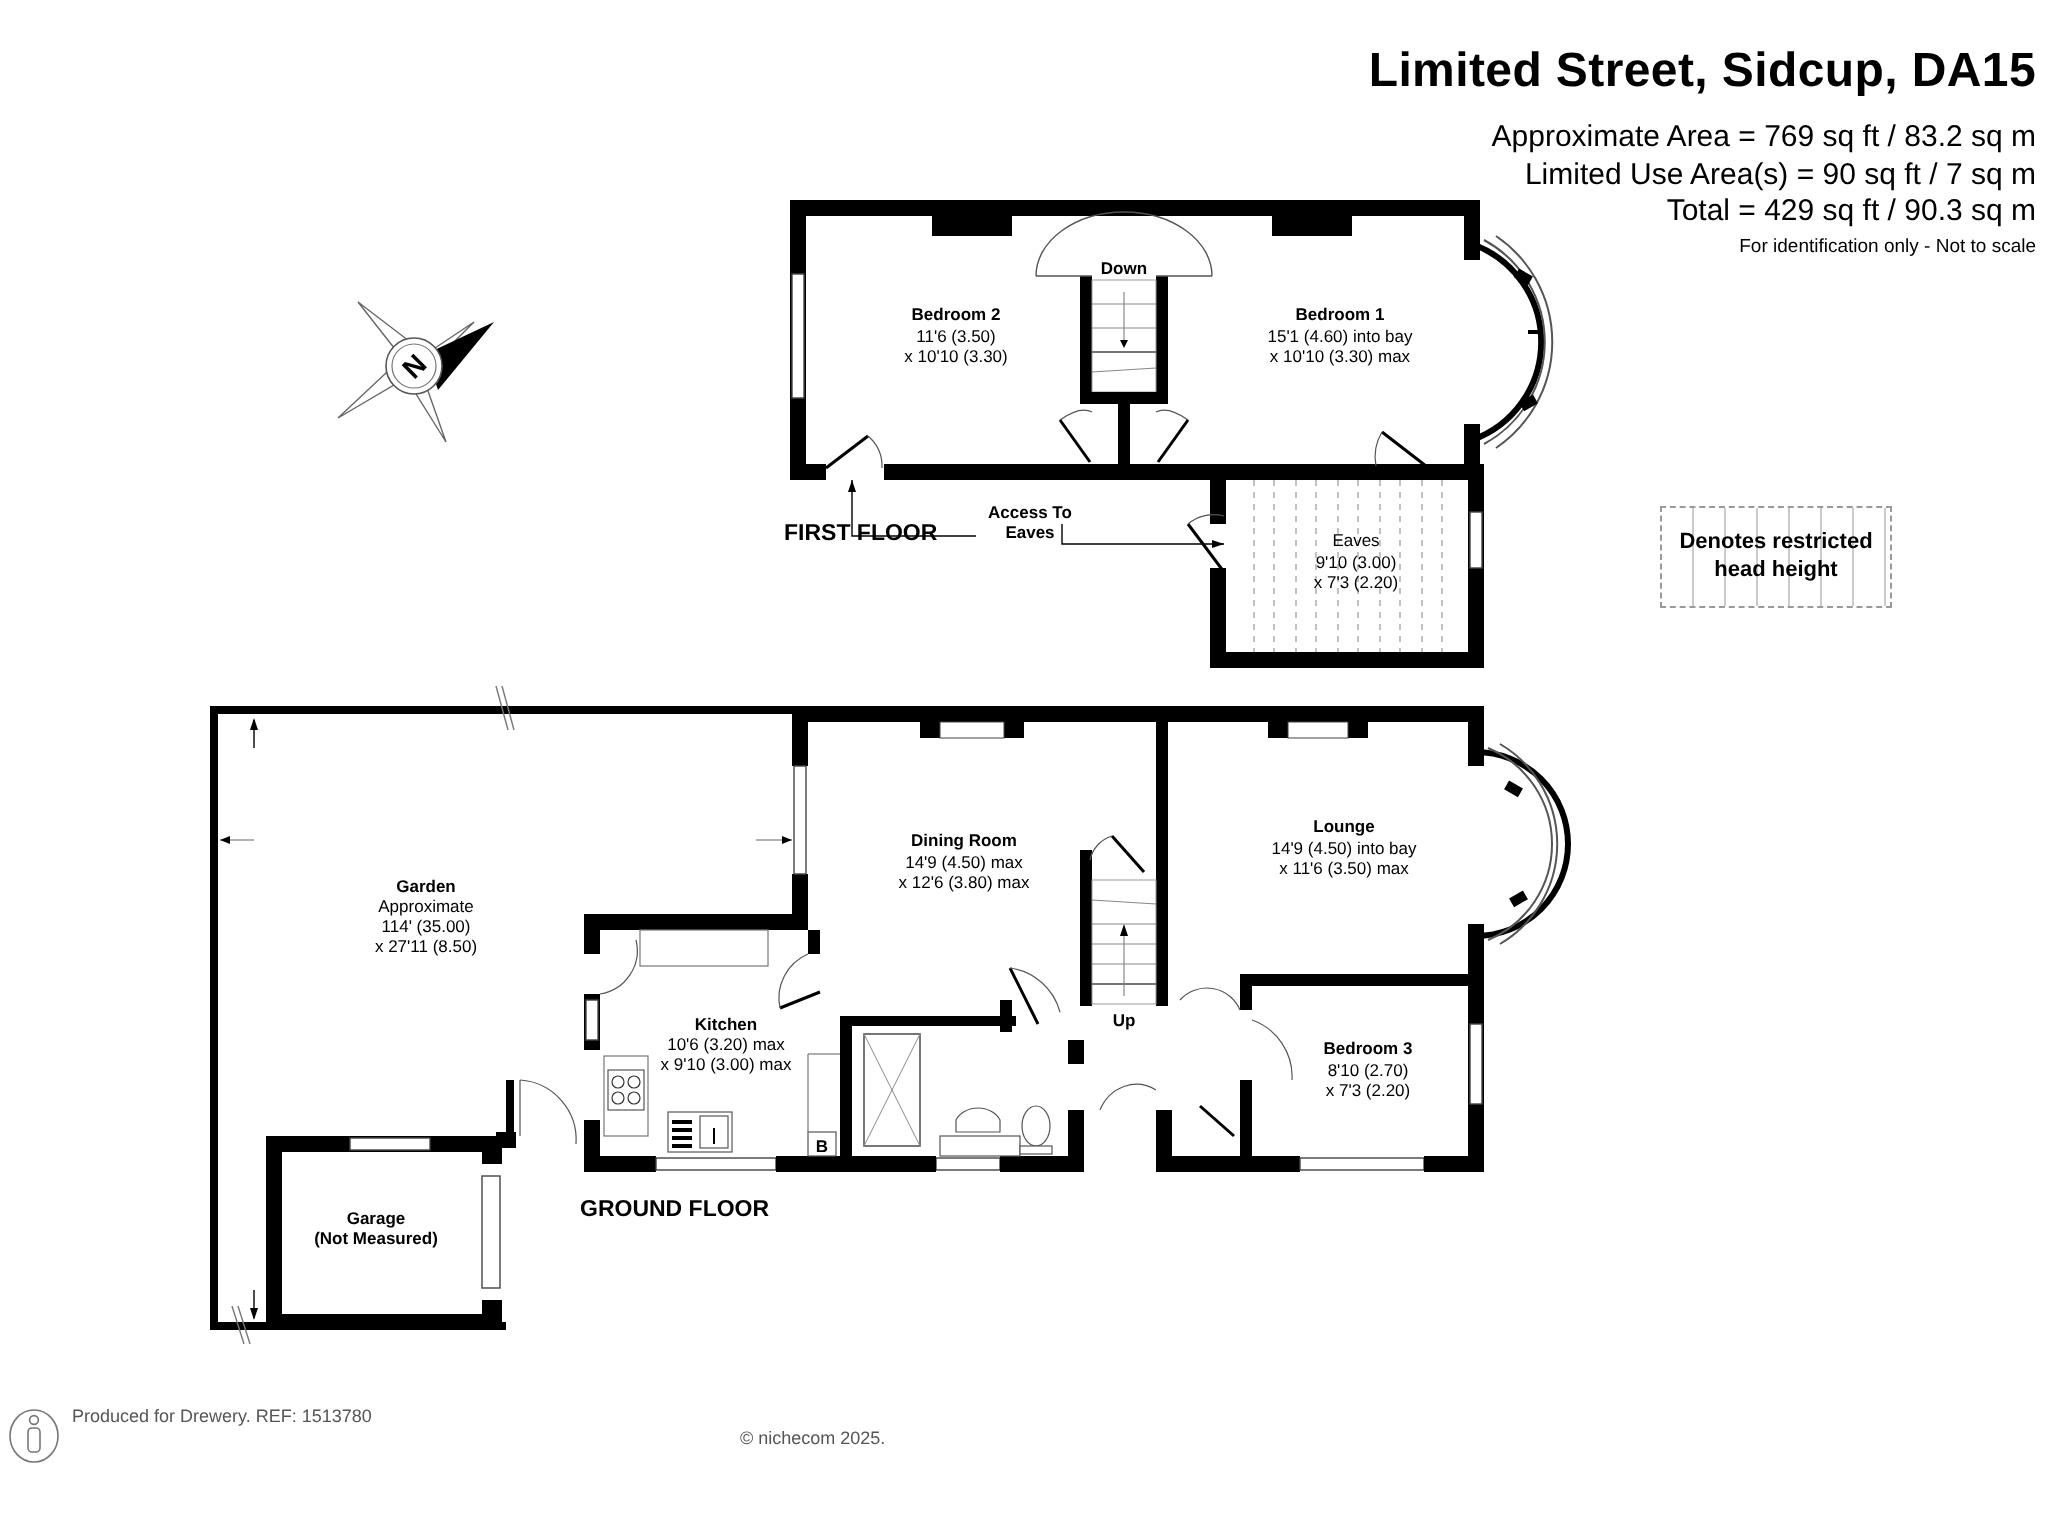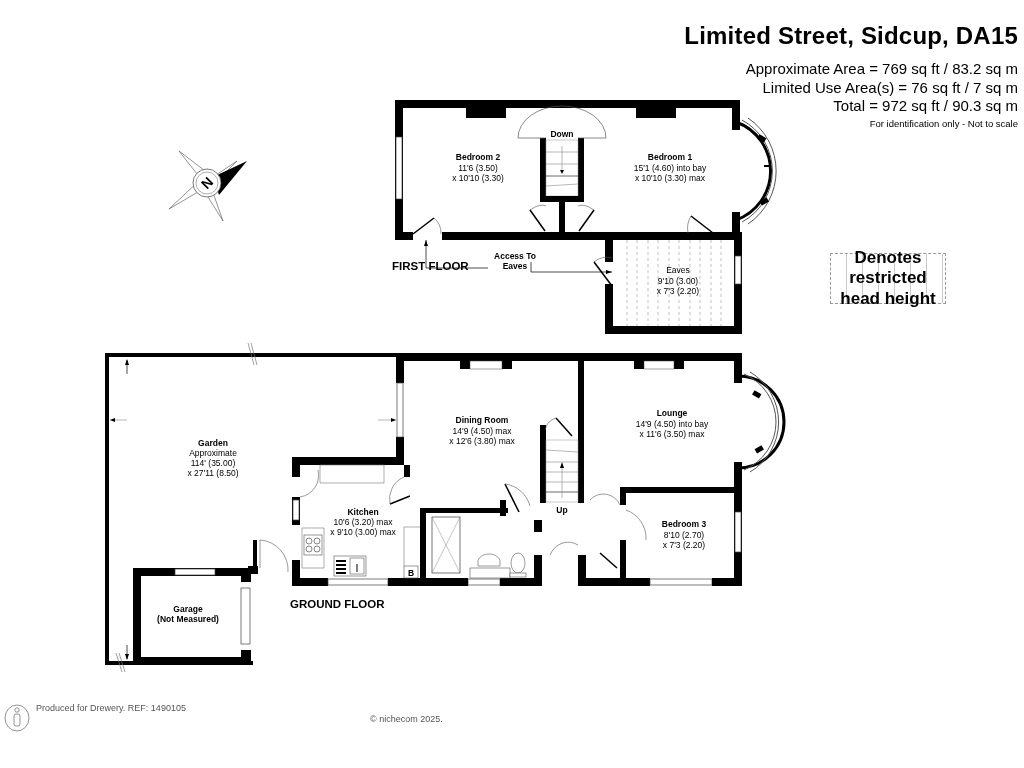--- a/index.html
+++ b/index.html
@@ -4,34 +4,34 @@
 <style>
   html, body { margin: 0; padding: 0; background: #ffffff; }
   body { width: 1024px; height: 768px; position: relative; overflow: hidden; font-family: "Liberation Sans", sans-serif; color: #000; }
   .title { position: absolute; right: 6px; top: 22px; font-size: 24px; font-weight: bold; letter-spacing: 0.2px; }
   .area-line { position: absolute; right: 6px; font-size: 15px; }
   .note { position: absolute; right: 6px; top: 118px; font-size: 9.5px; margin-left: 20px; }
   svg#plan { position: absolute; left: 0; top: 0; }
   .room-label { font-family: "Liberation Sans", sans-serif; font-size: 8.5px; font-weight: bold; text-anchor: middle; }
   .room-dim { font-family: "Liberation Sans", sans-serif; font-size: 8.5px; text-anchor: middle; }
   .floor-label { font-family: "Liberation Sans", sans-serif; font-size: 11.5px; font-weight: bold; }
-  .legend { position: absolute; left: 830px; top: 253px; width: 114px; height: 49px; border: 1px dashed #999; display: flex; align-items: center; justify-content: center; text-align: center; font-size: 17px; font-weight: bold; line-height: 1.2; }
+  .legend { position: absolute; left: 830px; top: 253px; width: 114px; height: 49px; border: 1px dashed #999; display: flex; align-items: center; justify-content: center; text-align: center; font-size: 11px; font-weight: bold; line-height: 1.2; }
   .legend-grid { position: absolute; inset: 0; background-image: repeating-linear-gradient(90deg, transparent 0 15px, rgba(150,150,150,0.5) 15px 16px); pointer-events: none; }
   .legend span { position: relative; background: transparent; }
   .footer { position: absolute; left: 36px; top: 703px; font-size: 9px; color: #555; line-height: 11.5px; }
   .footer-icon { position: absolute; left: 4px; top: 703px; width: 26px; height: 30px; }
   .copyright { position: absolute; left: 370px; top: 714px; font-size: 9px; color: #555; }
 </style>
 </head>
 <body>
 
 <div class="title">Limited Street, Sidcup, DA15</div>
 <div class="area-line" style="top:60px;">Approximate Area = 769 sq ft / 83.2 sq m</div>
-<div class="area-line" style="top:79px;">Limited Use Area(s) = 76 sq ft / 7 sq m</div>
-<div class="area-line" style="top:97px;">Total = 972 sq ft / 90.3 sq m</div>
+<div class="area-line" style="top:79px;">Limited Use Area(s) = 90 sq ft / 7 sq m</div>
+<div class="area-line" style="top:97px;">Total = 429 sq ft / 90.3 sq m</div>
 <div class="note">For identification only - Not to scale</div>
 
 <div class="legend">
   <div class="legend-grid"></div>
   <span>
     <span>Denotes restricted</span><br>
     <span>head height</span>
   </span>
 </div>
 
@@ -288,15 +288,15 @@
     <text x="188" y="622" class="room-label">(Not Measured)</text>
   </g>
 </svg>
 
 <svg class="footer-icon" viewBox="0 0 26 30">
   <ellipse cx="13" cy="15" rx="12" ry="13" fill="none" stroke="#777" stroke-width="0.8"></ellipse>
   <circle cx="13" cy="7" r="2.2" fill="none" stroke="#777" stroke-width="0.8"></circle>
   <rect x="10" y="11" width="6" height="12" rx="2" fill="none" stroke="#777" stroke-width="0.8"></rect>
 </svg>
 <div class="footer">
-  <div>Produced for Drewery.   REF:   1490105</div>
+  <div>Produced for Drewery.   REF:   1513780</div>
 </div>
 <div class="copyright">© nichecom 2025.</div>
 
 </body></html>

